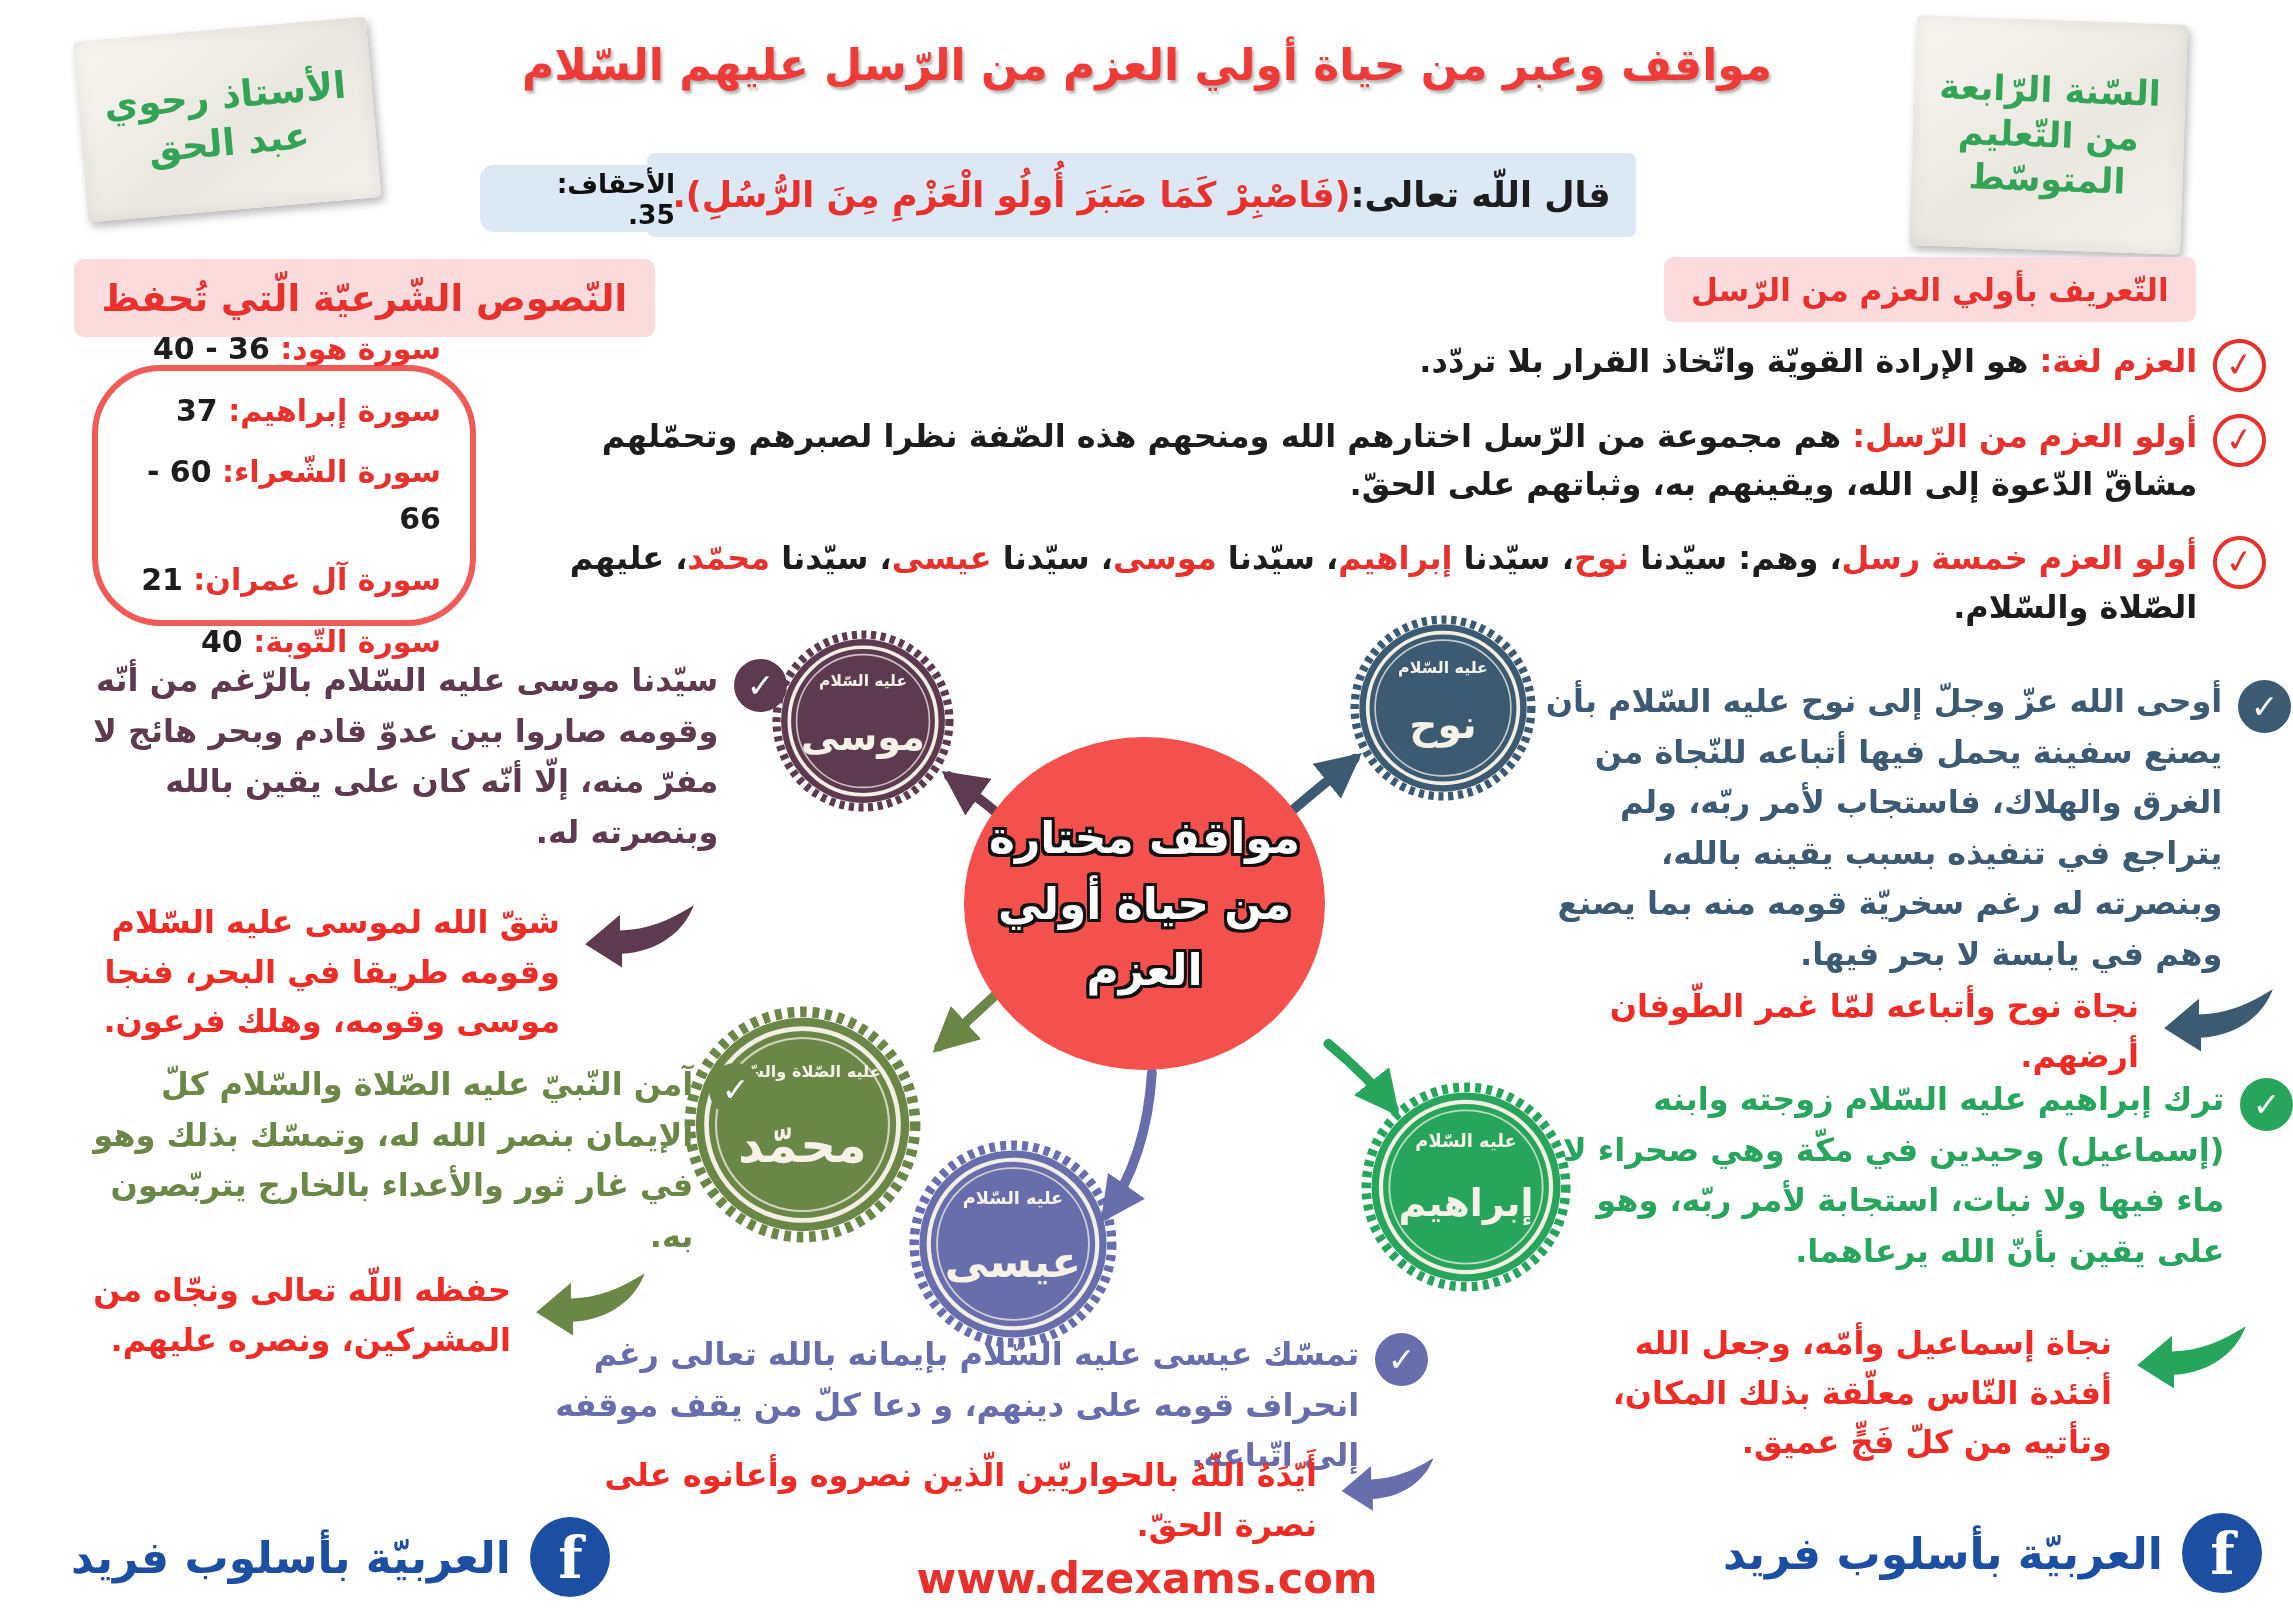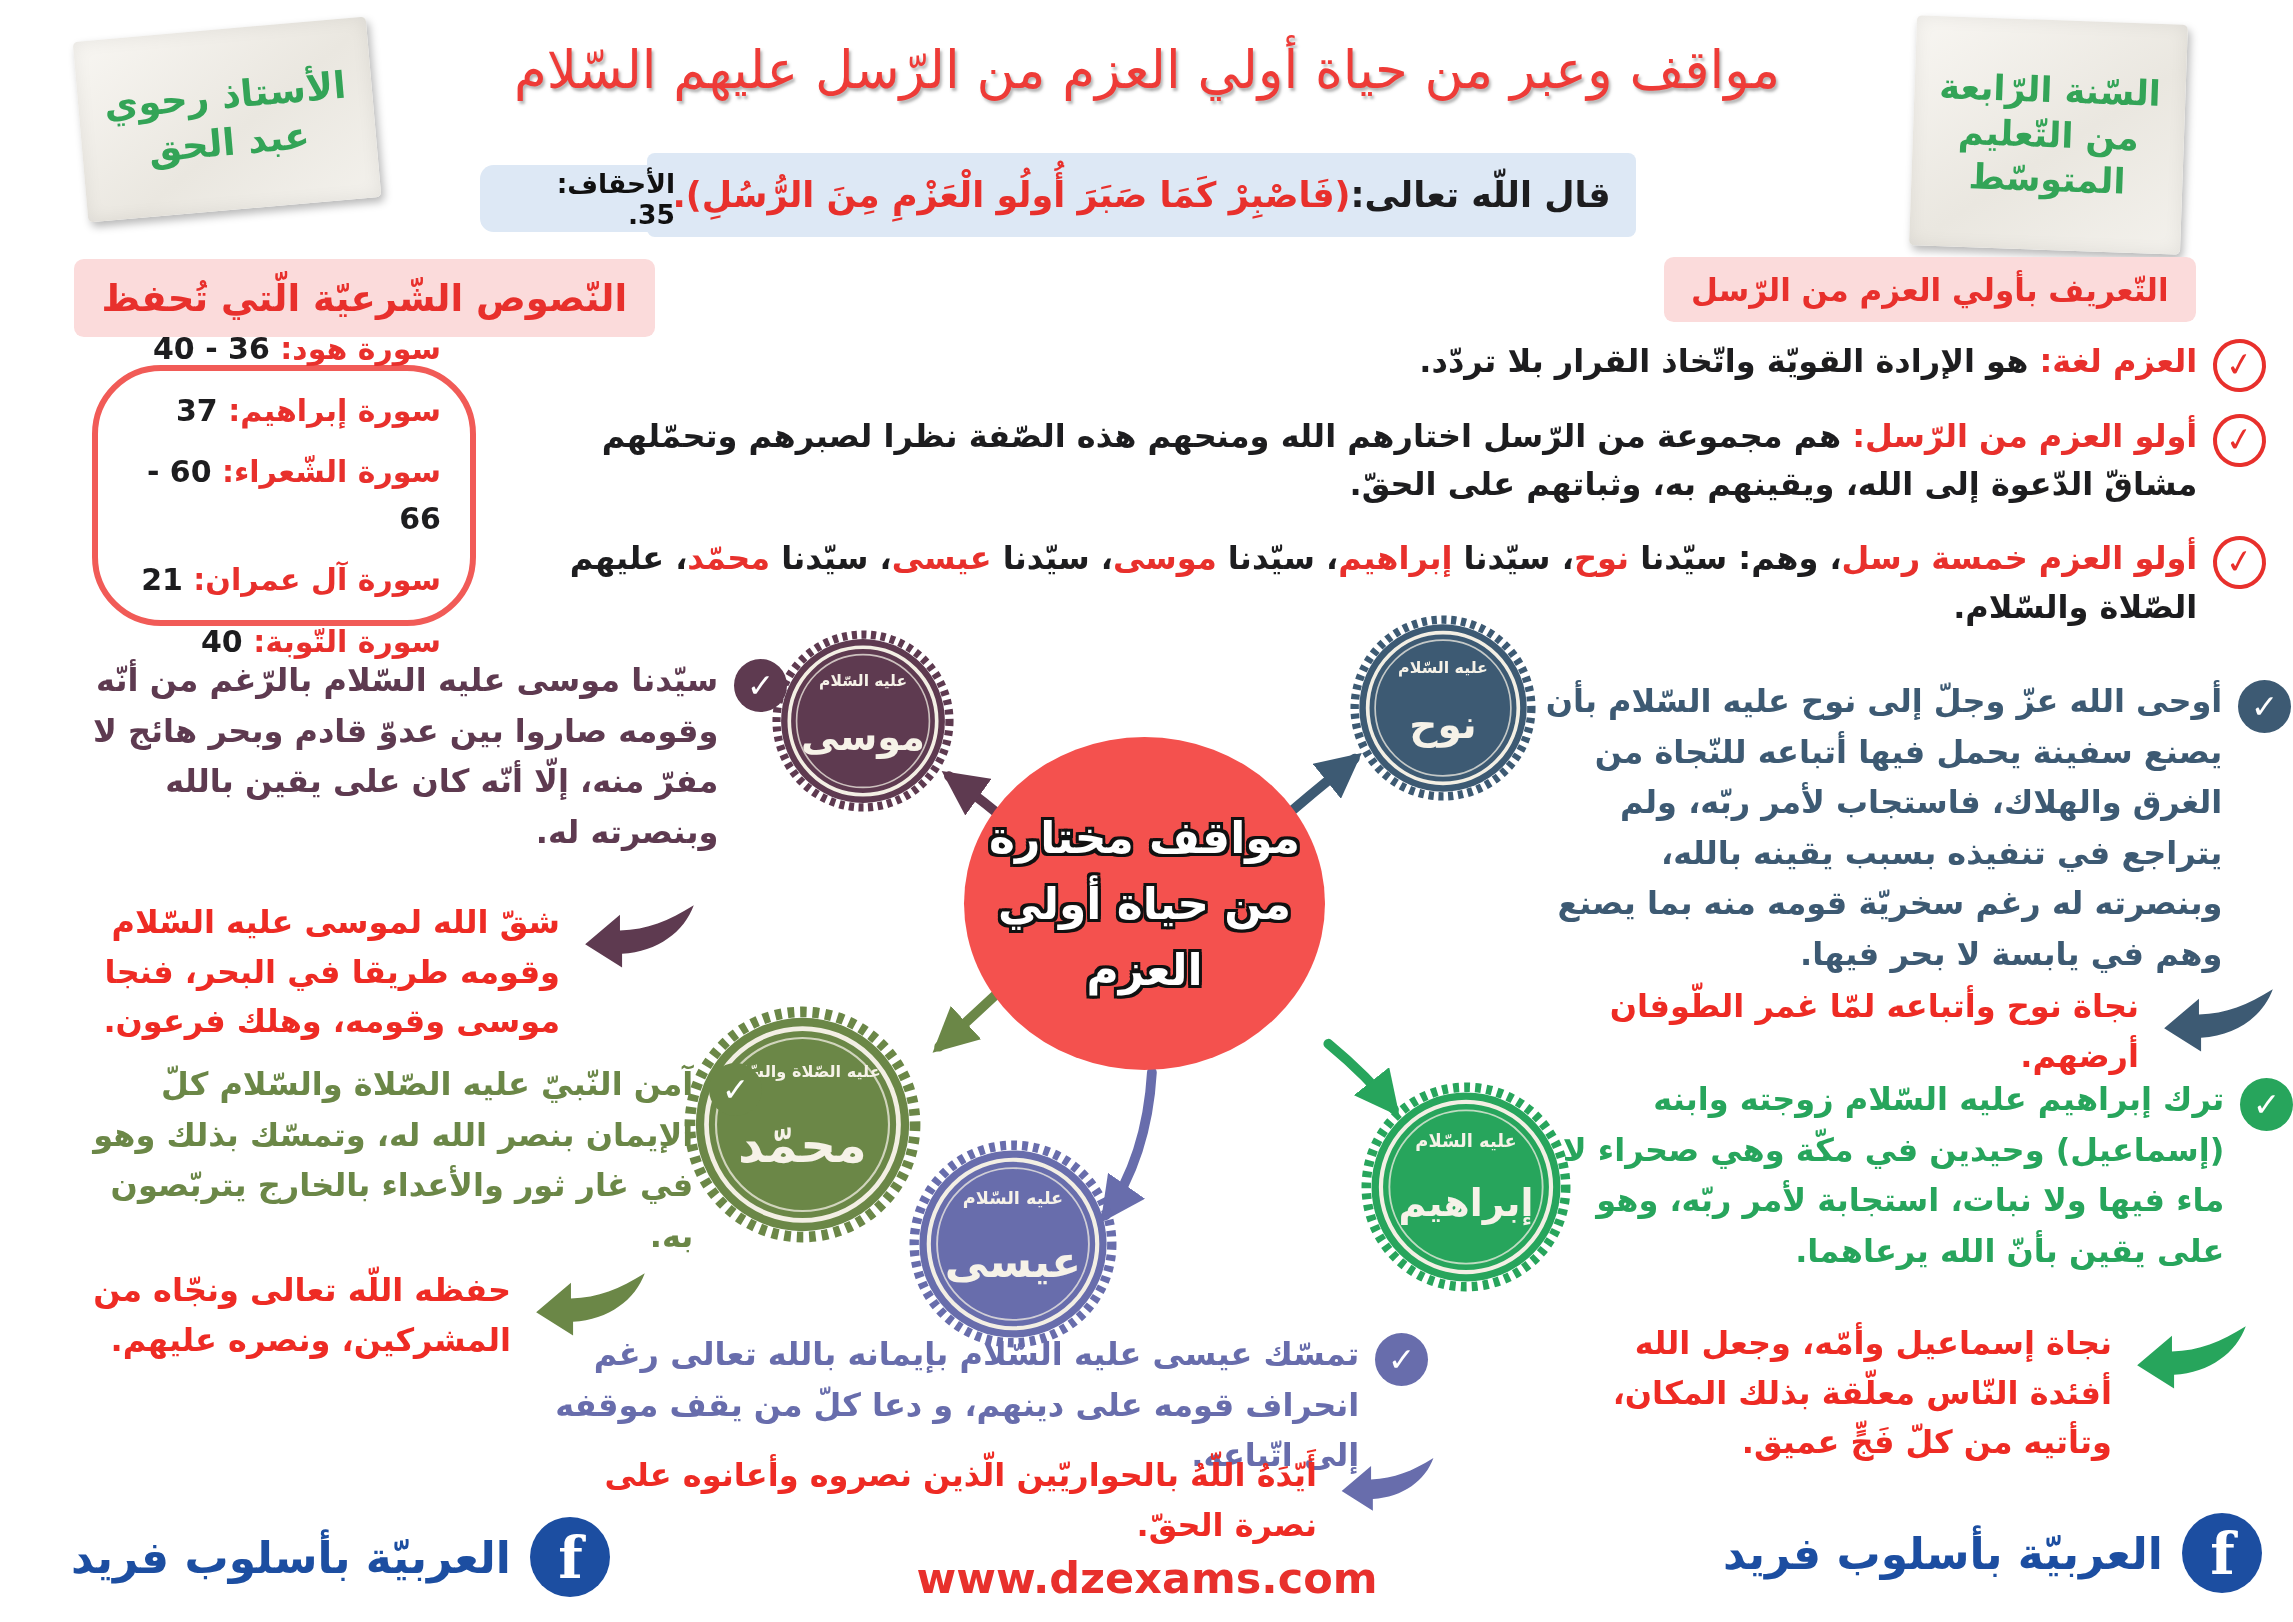--- a/index.html
+++ b/index.html
@@ -8,21 +8,21 @@
 
   
   .paper{position:absolute;background:linear-gradient(145deg,#f8f6f2 0%,#eae7e0 55%,#f3f1ec 100%);
          box-shadow:2.9px 4.9px 8.8px rgba(0,0,0,.28), inset 0 0 17.6px rgba(0,0,0,.07);
          display:flex;flex-direction:column;align-items:center;justify-content:center;
          text-align:center;color:#33a457;font-weight:bold;border-radius:4.9px;direction:rtl;}
   .paper-left{left:80px;top:29px;width:294px;height:181px;transform:rotate(-5deg);font-size:37px;line-height:1.25;}
   .paper-right{left:1913px;top:19.6px;width:271px;height:230px;transform:rotate(2deg);font-size:35px;line-height:1.28;}
 
   .title{position:absolute;top:39px;left:50%;transform:translateX(-50%);white-space:nowrap;
-         font-size:53px;font-weight:normal;color:#ee3b37;direction:rtl;
+         font-size:44px;font-weight:bold;color:#ee3b37;direction:rtl;
          text-shadow:2px 2.9px 2.9px rgba(110,110,110,.5);}
 
   .verse-pill{position:absolute;left:647px;top:153px;height:84px;display:inline-flex;align-items:center;
          padding:0 25.5px;background:#dde8f5;border-radius:7.8px;font-size:35px;font-weight:bold;
          direction:rtl;white-space:nowrap;}
   .ref-chip{position:absolute;left:480px;top:165px;width:159px;height:67px;background:#dde8f5;border-radius:13.7px;
          display:flex;align-items:center;justify-content:center;font-size:26.5px;font-weight:bold;color:#111;direction:rtl;padding-left:36px;}
 
   .pill-header{position:absolute;display:inline-flex;align-items:center;padding:0 27.4px;background:#fbdbdb;
          border-radius:9.8px;color:#e8302c;font-weight:bold;direction:rtl;white-space:nowrap;}

